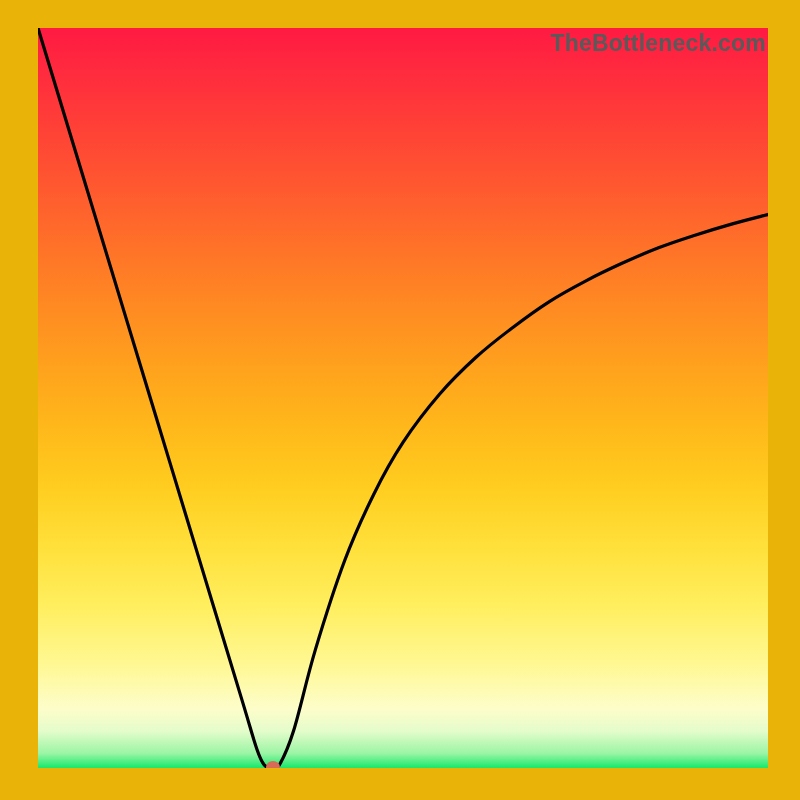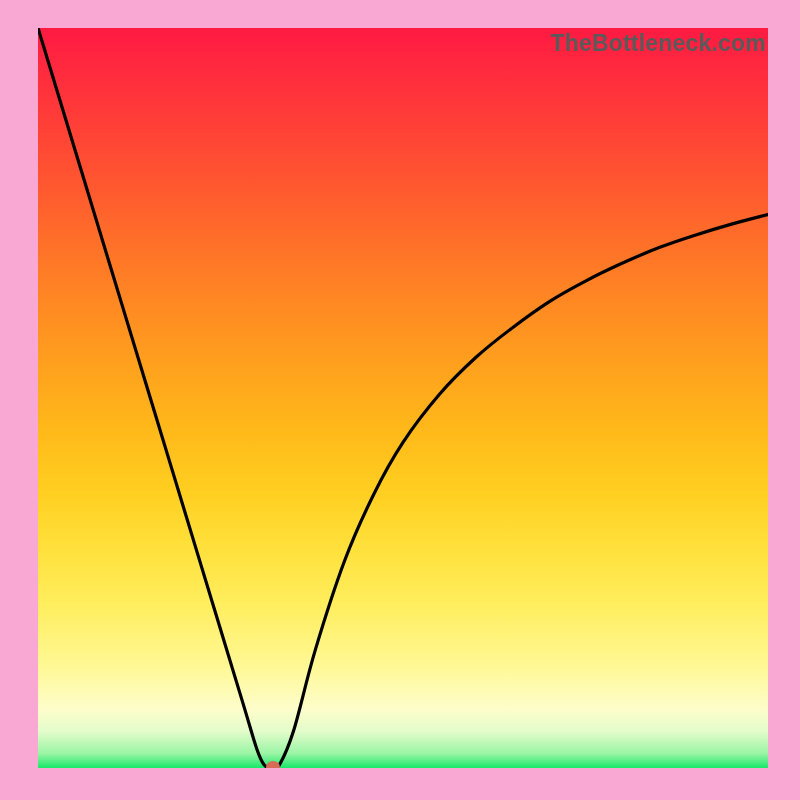--- a/index.html
+++ b/index.html
@@ -2,21 +2,21 @@
 <html><head>
 <meta charset="utf-8">
 <style>
   * { margin: 0; padding: 0; box-sizing: border-box; }
   html, body { width: 800px; height: 800px; overflow: hidden; }
   body { background: #000; }
   .container {
     width: 800px;
     height: 800px;
     position: relative;
-    background: #f9a8d4;
+    background: #eab308;
   }
   .plot-area {
     position: absolute;
     left: 38px;
     top: 28px;
     width: 730px;
     height: 740px;
     overflow: hidden;
   }
   .gradient-bg {

